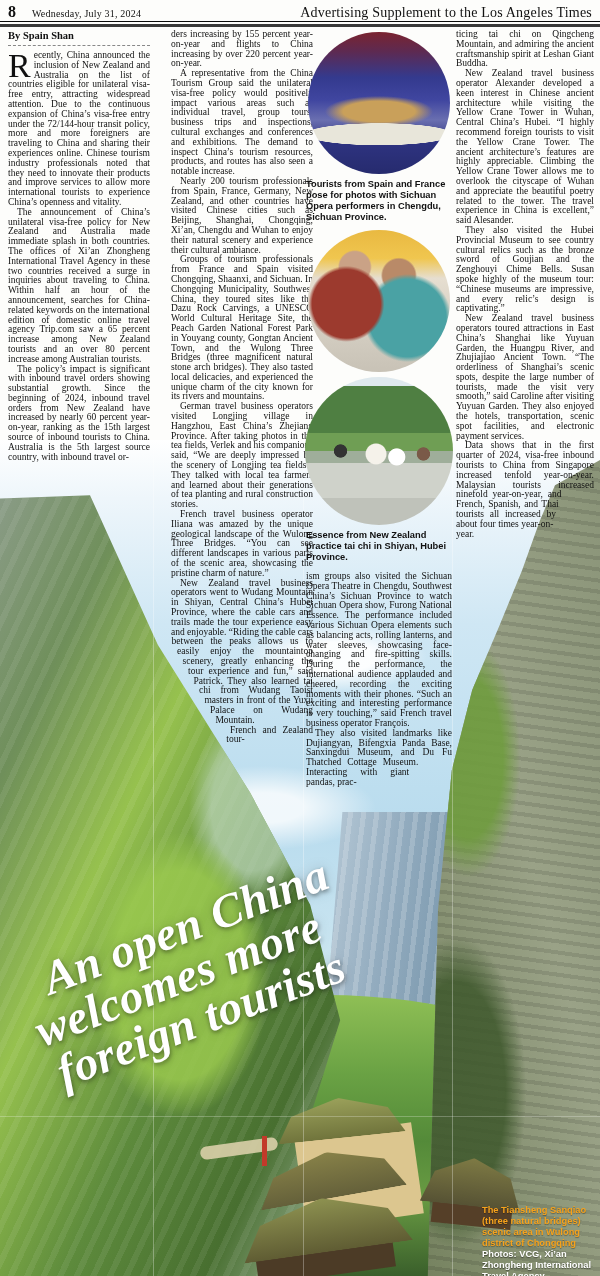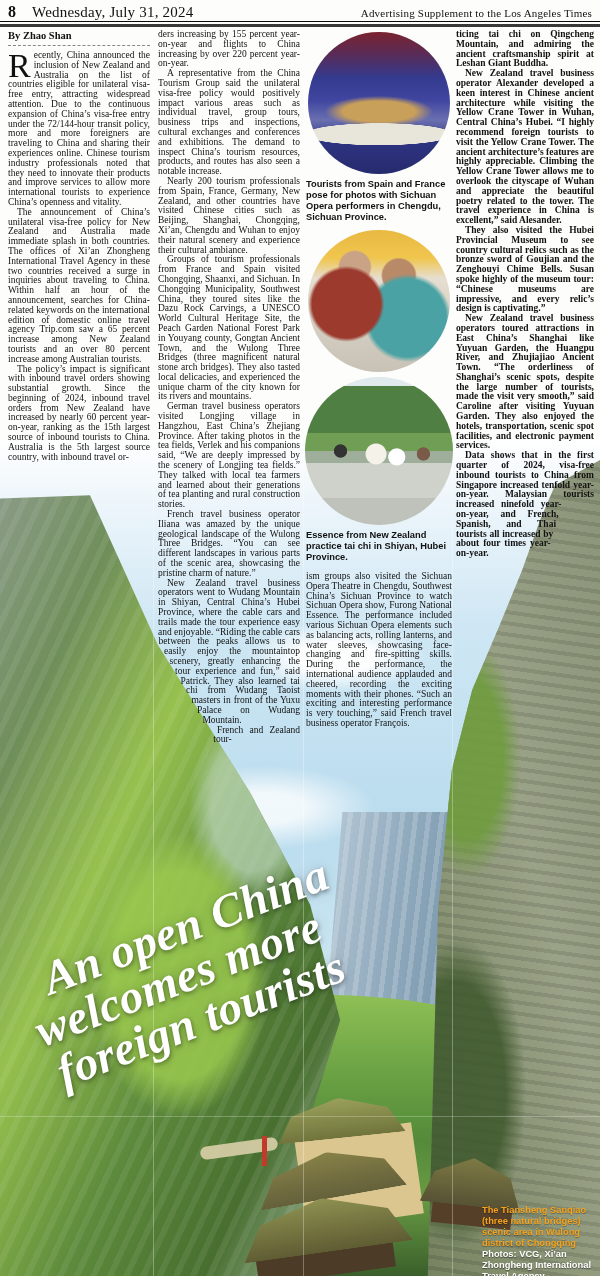--- a/index.html
+++ b/index.html
@@ -2,30 +2,30 @@
 <html lang="en"><head>
 <meta charset="utf-8">
 <style>
   html,body{margin:0;padding:0;background:#e9e9e6;}
   .page{position:relative;width:600px;height:1276px;margin:0 auto;background:#fdfdfb;overflow:hidden;
         font-family:"Liberation Serif", serif;color:#111;}
 
   
   .masthead{position:absolute;left:8px;right:8px;top:3px;height:16px;display:flex;align-items:baseline;}
   .pagenum{font-size:16px;font-weight:bold;}
-  .mastdate{font-size:15px;margin-left:16px;letter-spacing:.2px;}
-  .mastright{font-size:11px;margin-left:auto;letter-spacing:.2px;}
+  .mastdate{font-size:10px;margin-left:16px;letter-spacing:.2px;}
+  .mastright{font-size:14px;margin-left:auto;letter-spacing:.2px;}
   .rule{position:absolute;left:0;right:0;top:21px;height:2px;border-top:1px solid #0a0a0a;border-bottom:3px solid #3a3a3a;}
 
   
   .col{position:absolute;top:30px;font-size:9.5px;line-height:9.8px;text-align:justify;z-index:10;}
   #col1{left:8px;width:142px;}
-  #col2{left:158px;width:142px;}
+  #col2{left:171px;width:142px;}
   #col3{left:306px;width:146px;}
-  #col4{left:456px;width:138px;font-weight:bold;}
+  #col4{left:456px;width:138px;}
   .col p{margin:0;}
   .col p.ind{text-indent:9px;}
   .byline{font-weight:bold;font-size:10.5px;line-height:12px;}
   .byrule{border-bottom:1px dashed #888;height:3px;margin-bottom:5px;}
   .dropcap{float:left;font-size:34px;line-height:27px;padding:1px 3px 0 0;}
 
   
   .wrapL{float:left;width:142px;height:225px;shape-outside:polygon(0 30%,62% 100%,0 100%);}
   .wrapR3{float:right;width:146px;height:74px;shape-outside:polygon(100% 42%,82% 42%,55% 100%,100% 100%);}
   .wrapR4{float:right;width:138px;height:282px;shape-outside:polygon(100% 18%,78% 18%,32% 100%,100% 100%);}
@@ -108,21 +108,21 @@
 <div class="page">
 
   <div class="masthead">
     <span class="pagenum">8</span>
     <span class="mastdate">Wednesday, July 31, 2024</span>
     <span class="mastright">Advertising Supplement to the Los Angeles Times</span>
   </div>
   <div class="rule"></div>
 
   <div class="col" id="col1">
-    <div class="byline">By Zhao Shan</div>
+    <div class="byline">By Spain Shan</div>
     <div class="byrule"></div>
     <p><span class="dropcap">R</span><span>ecently, China announced the inclusion of New Zealand and Australia on the list of countries eligible for unilateral visa-free entry, attracting widespread attention. Due to the continuous expansion of China’s visa-free entry under the 72/144-hour transit policy, more and more foreigners are traveling to China and sharing their experiences online. Chinese tourism industry professionals noted that they need to innovate their products and improve services to allow more international tourists to experience China’s openness and vitality.</span></p>
     <p class="ind">The announcement of China’s unilateral visa-free policy for New Zealand and Australia made immediate splash in both countries. The offices of Xi’an Zhongheng International Travel Agency in these two countries received a surge in inquiries about traveling to China. Within half an hour of the announcement, searches for China-related keywords on the international edition of domestic online travel agency Trip.com saw a 65 percent increase among New Zealand tourists and an over 80 percent increase among Australian tourists.</p>
     <p class="ind">The policy’s impact is significant with inbound travel orders showing substantial growth. Since the beginning of 2024, inbound travel orders from New Zealand have increased by nearly 60 percent year-on-year, ranking as the 15th largest source of inbound tourists to China. Australia is the 5th largest source country, with inbound travel or-</p>
   </div>
 
   <div class="col" id="col2">
     <p>ders increasing by 155 percent year-on-year and flights to China increasing by over 220 percent year-on-year.</p>
     <p class="ind">A representative from the China Tourism Group said the unilateral visa-free policy would positively impact various areas such as individual travel, group tours, business trips and inspections, cultural exchanges and conferences and exhibitions. The demand to inspect China’s tourism resources, products, and routes has also seen a notable increase.</p>
     <p class="ind">Nearly 200 tourism professionals from Spain, France, Germany, New Zealand, and other countries have visited Chinese cities such as Beijing, Shanghai, Chongqing, Xi’an, Chengdu and Wuhan to enjoy their natural scenery and experience their cultural ambiance.</p>
@@ -136,20 +136,21 @@
 
   <div class="col" id="col3">
     <div class="circ c1"></div>
     <div class="cap">Tourists from Spain and France pose for photos with Sichuan Opera performers in Chengdu, Sichuan Province.</div>
     <div class="circ c2"></div>
     <div class="circ c3"></div>
     <div class="cap">Essence from New Zealand practice tai chi in Shiyan, Hubei Province.</div>
     <div class="coltext">
       <p>ism groups also visited the Sichuan Opera Theatre in Chengdu, Southwest China’s Sichuan Province to watch Sichuan Opera show, Furong National Essence. The performance included various Sichuan Opera elements such as balancing acts, rolling lanterns, and water sleeves, showcasing face-changing and fire-spitting skills. During the performance, the international audience applauded and cheered, recording the exciting moments with their phones. “Such an exciting and interesting performance is very touching,” said French travel business operator François.</p>
       <div class="wrapR3"></div>
+      <p class="ind">They also visited landmarks like Dujiangyan, Bifengxia Panda Base, Sanxingdui Museum, and Du Fu Thatched Cottage Museum. Interacting with giant pandas, prac-</p>
     </div>
   </div>
 
   <div class="col" id="col4">
     <p>ticing tai chi on Qingcheng Mountain, and admiring the ancient craftsmanship spirit at Leshan Giant Buddha.</p>
     <p class="ind">New Zealand travel business operator Alexander developed a keen interest in Chinese ancient architecture while visiting the Yellow Crane Tower in Wuhan, Central China’s Hubei. “I highly recommend foreign tourists to visit the Yellow Crane Tower. The ancient architecture’s features are highly appreciable. Climbing the Yellow Crane Tower allows me to overlook the cityscape of Wuhan and appreciate the beautiful poetry related to the tower. The travel experience in China is excellent,” said Alesander.</p>
     <p class="ind">They also visited the Hubei Provincial Museum to see country cultural relics such as the bronze sword of Goujian and the Zenghouyi Chime Bells. Susan spoke highly of the museum tour: “Chinese museums are impressive, and every relic’s design is captivating.”</p>
     <p class="ind">New Zealand travel business operators toured attractions in East China’s Shanghai like Yuyuan Garden, the Huangpu River, and Zhujiajiao Ancient Town. “The orderliness of Shanghai’s scenic spots, despite the large number of tourists, made the visit very smooth,” said Caroline after visiting Yuyuan Garden. They also enjoyed the hotels, transportation, scenic spot facilities, and electronic payment services.</p>
     <div class="wrapR4"></div>
     <p class="ind">Data shows that in the first quarter of 2024, visa-free inbound tourists to China from Singapore increased tenfold year-on-year. Malaysian tourists increased ninefold year-on-year, and French, Spanish, and Thai tourists all increased by about four times year-on-year.</p>

